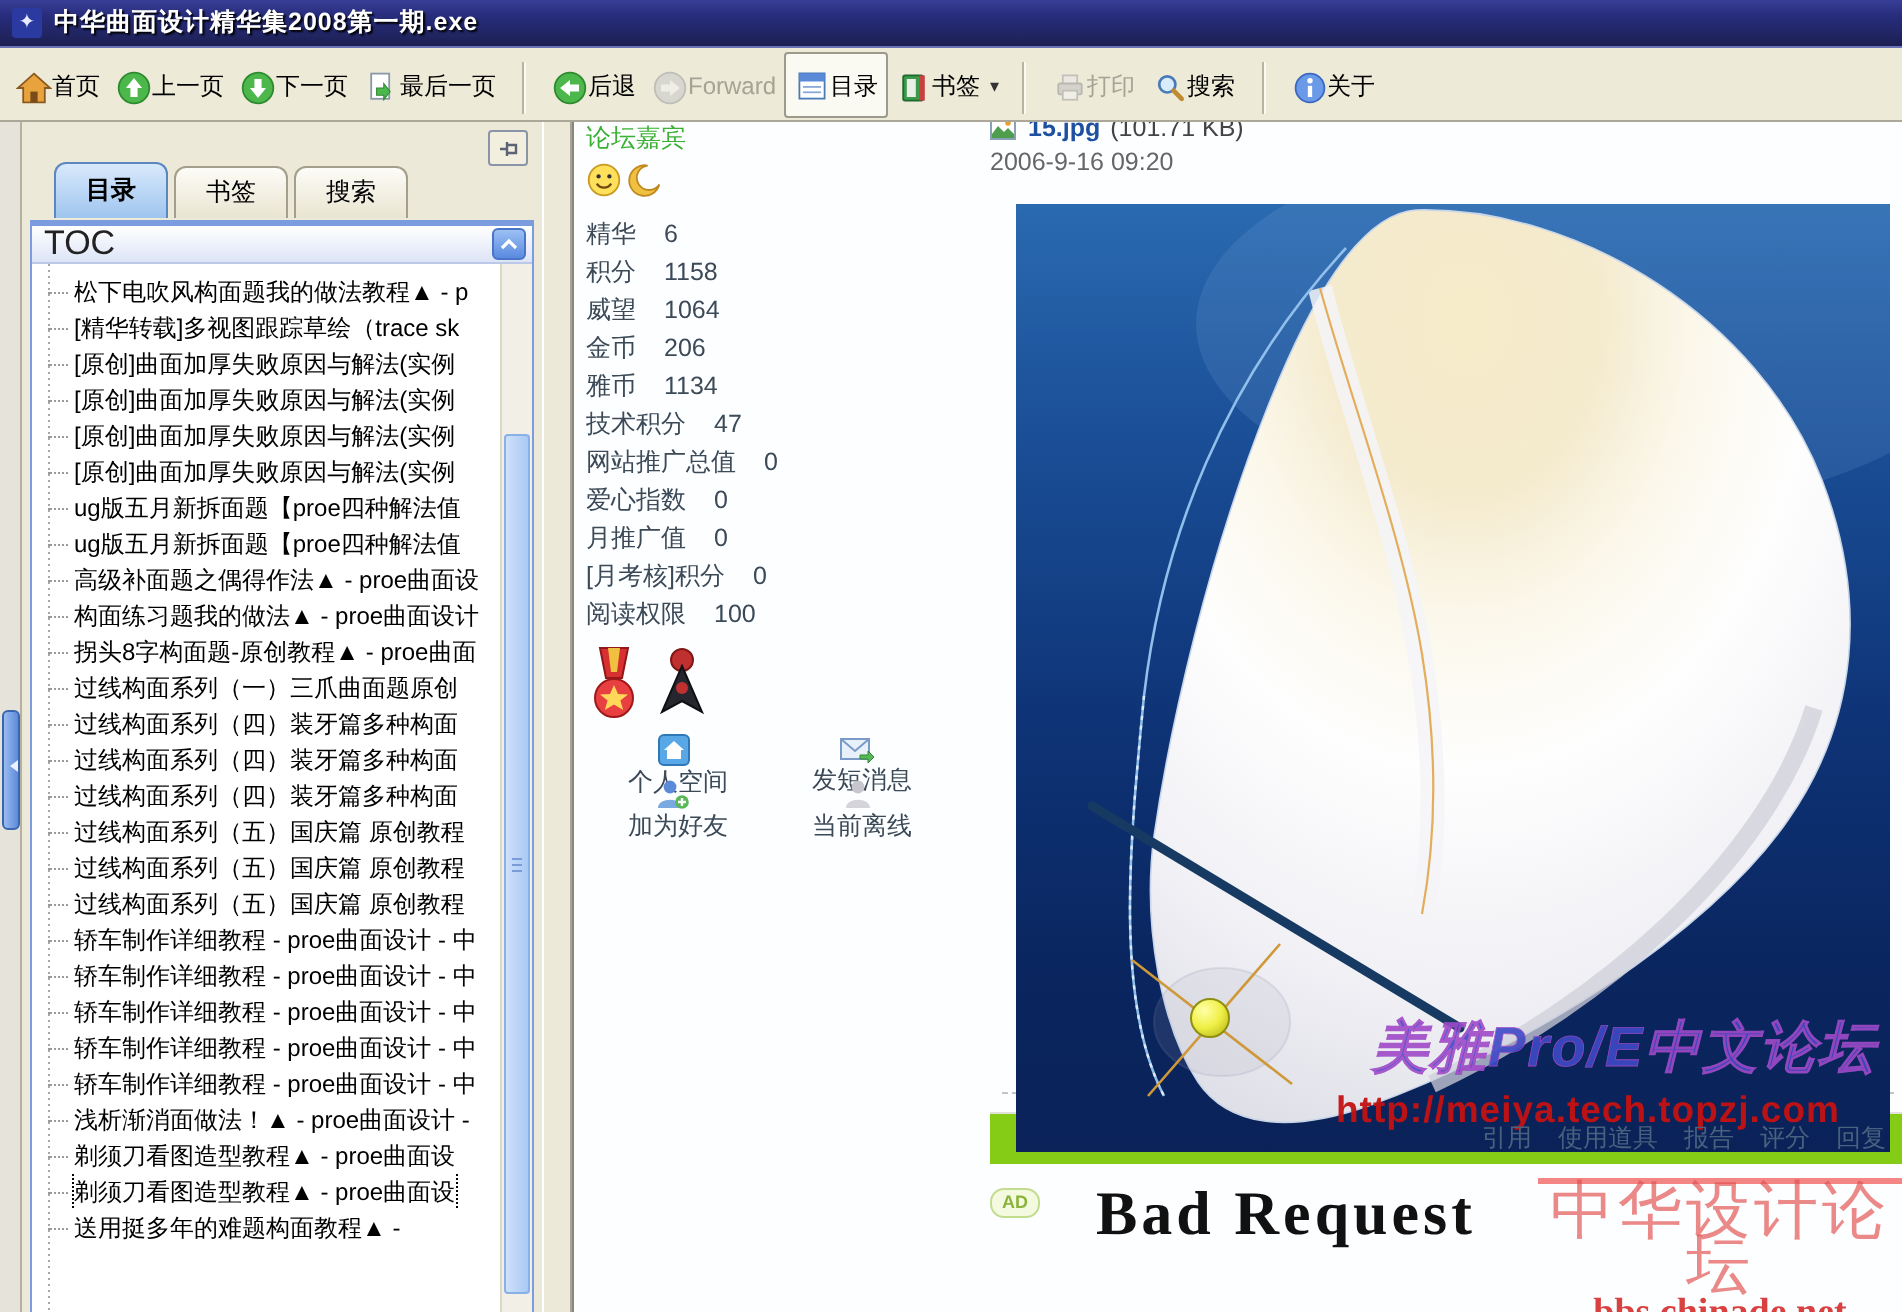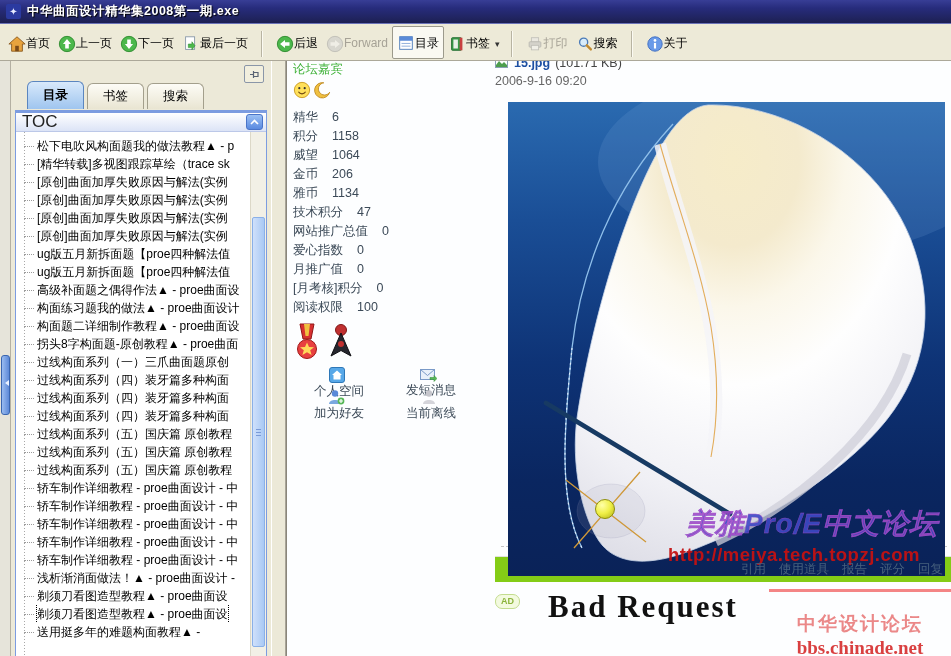--- a/index.html
+++ b/index.html
@@ -75,38 +75,38 @@
   .stat-row{height:19px;line-height:19px;font-size:12.5px;color:#3C4A58;display:flex;}
   .stat-label{white-space:nowrap;}
   .stat-value{margin-left:14px;white-space:nowrap;}
   .medals{display:flex;align-items:flex-end;height:42px;margin-top:2px;}
   .medals span{margin-right:6px;display:flex;}
   .plinks{margin-top:6px;display:grid;grid-template-columns:92px 92px;grid-auto-rows:22px;}
   .plink{display:flex;align-items:center;font-size:12.5px;color:#3C4A58;white-space:nowrap;flex-direction:column;}
   .plink .licon{margin-right:5px;display:flex;}
 
   .post{flex:1;position:relative;padding-left:10px;overflow:hidden;}
-  .attach-line{margin-top:-5px;height:15px;display:flex;overflow:hidden;}
+  .attach-line{margin-top:-5px;height:15px;display:flex;align-items:center;overflow:hidden;}
   .attach-line .aicon{margin-right:6px;display:flex;}
   .attach-name{font-size:12.5px;font-weight:bold;color:#1E50A2;margin-right:5px;}
   .attach-size{font-size:12.5px;color:#444;}
   .attach-date{margin-top:3px;font-size:12.5px;color:#666;height:16px;}
   .art{margin-top:12px;margin-left:13px;width:437px;height:436px;}
   .divider{margin:8px 4px 0 6px;border-top:1px dashed #C4C4C4;height:0;}
   .action-bar{margin-top:9px;height:25px;background:#84cc16;border-top:1px solid #E2E2DC;
     display:flex;align-items:center;justify-content:flex-end;padding-right:8px;}
   .action-link{font-size:12.5px;color:#47617E;margin-left:13px;white-space:nowrap;}
   .ad-row{margin-top:5px;display:flex;align-items:flex-start;height:40px;}
   .ad-badge{flex:none;margin-top:7px;padding:0 5px;height:13px;line-height:13px;border-radius:7px;
     background:#F3FADF;border:1px solid #C3DC8E;color:#8CB43C;font-size:9px;font-weight:bold;}
   .ad-text{margin-left:28px;font-family:"Liberation Serif","DejaVu Serif",serif;font-size:31px;
     font-weight:bold;color:#111;letter-spacing:2px;line-height:40px;}
   .stamp{position:absolute;top:528px;right:0;width:182px;text-align:center;z-index:5;}
   .stamp-line{border-top:3px solid rgba(242,112,112,.85);}
-  .stamp-title{font-size:19px;font-weight:bold;color:rgba(225,80,80,.68);letter-spacing:2px;line-height:27px;margin-top:18px;}
+  .stamp-title{font-size:32px;font-weight:normal;color:rgba(225,80,80,.68);letter-spacing:2px;line-height:27px;margin-top:0;}
   .stamp-url{font-family:"Liberation Serif","DejaVu Serif",serif;font-size:19px;font-weight:bold;
     color:rgba(214,48,48,.92);line-height:21px;margin-bottom:2px;}
 </style>
 </head>
 <body>
 
 <div class="win">
 
   <div class="titlebar">
     <span class="app-icon">✦</span>
@@ -284,24 +284,20 @@
                 <span class="twig"></span>
                 <span class="item-text">ug版五月新拆面题【proe四种解法值</span>
               </div>
               <div class="toc-item">
                 <span class="twig"></span>
                 <span class="item-text">高级补面题之偶得作法▲ - proe曲面设</span>
               </div>
               <div class="toc-item">
                 <span class="twig"></span>
                 <span class="item-text">构面练习题我的做法▲ - proe曲面设计</span>
-              </div>
-              <div class="toc-item">
-                <span class="twig"></span>
-                <span class="item-text">构面题二详细制作教程▲ - proe曲面设</span>
               </div>
               <div class="toc-item">
                 <span class="twig"></span>
                 <span class="item-text">拐头8字构面题-原创教程▲ - proe曲面</span>
               </div>
               <div class="toc-item">
                 <span class="twig"></span>
                 <span class="item-text">过线构面系列（一）三爪曲面题原创</span>
               </div>
               <div class="toc-item">

